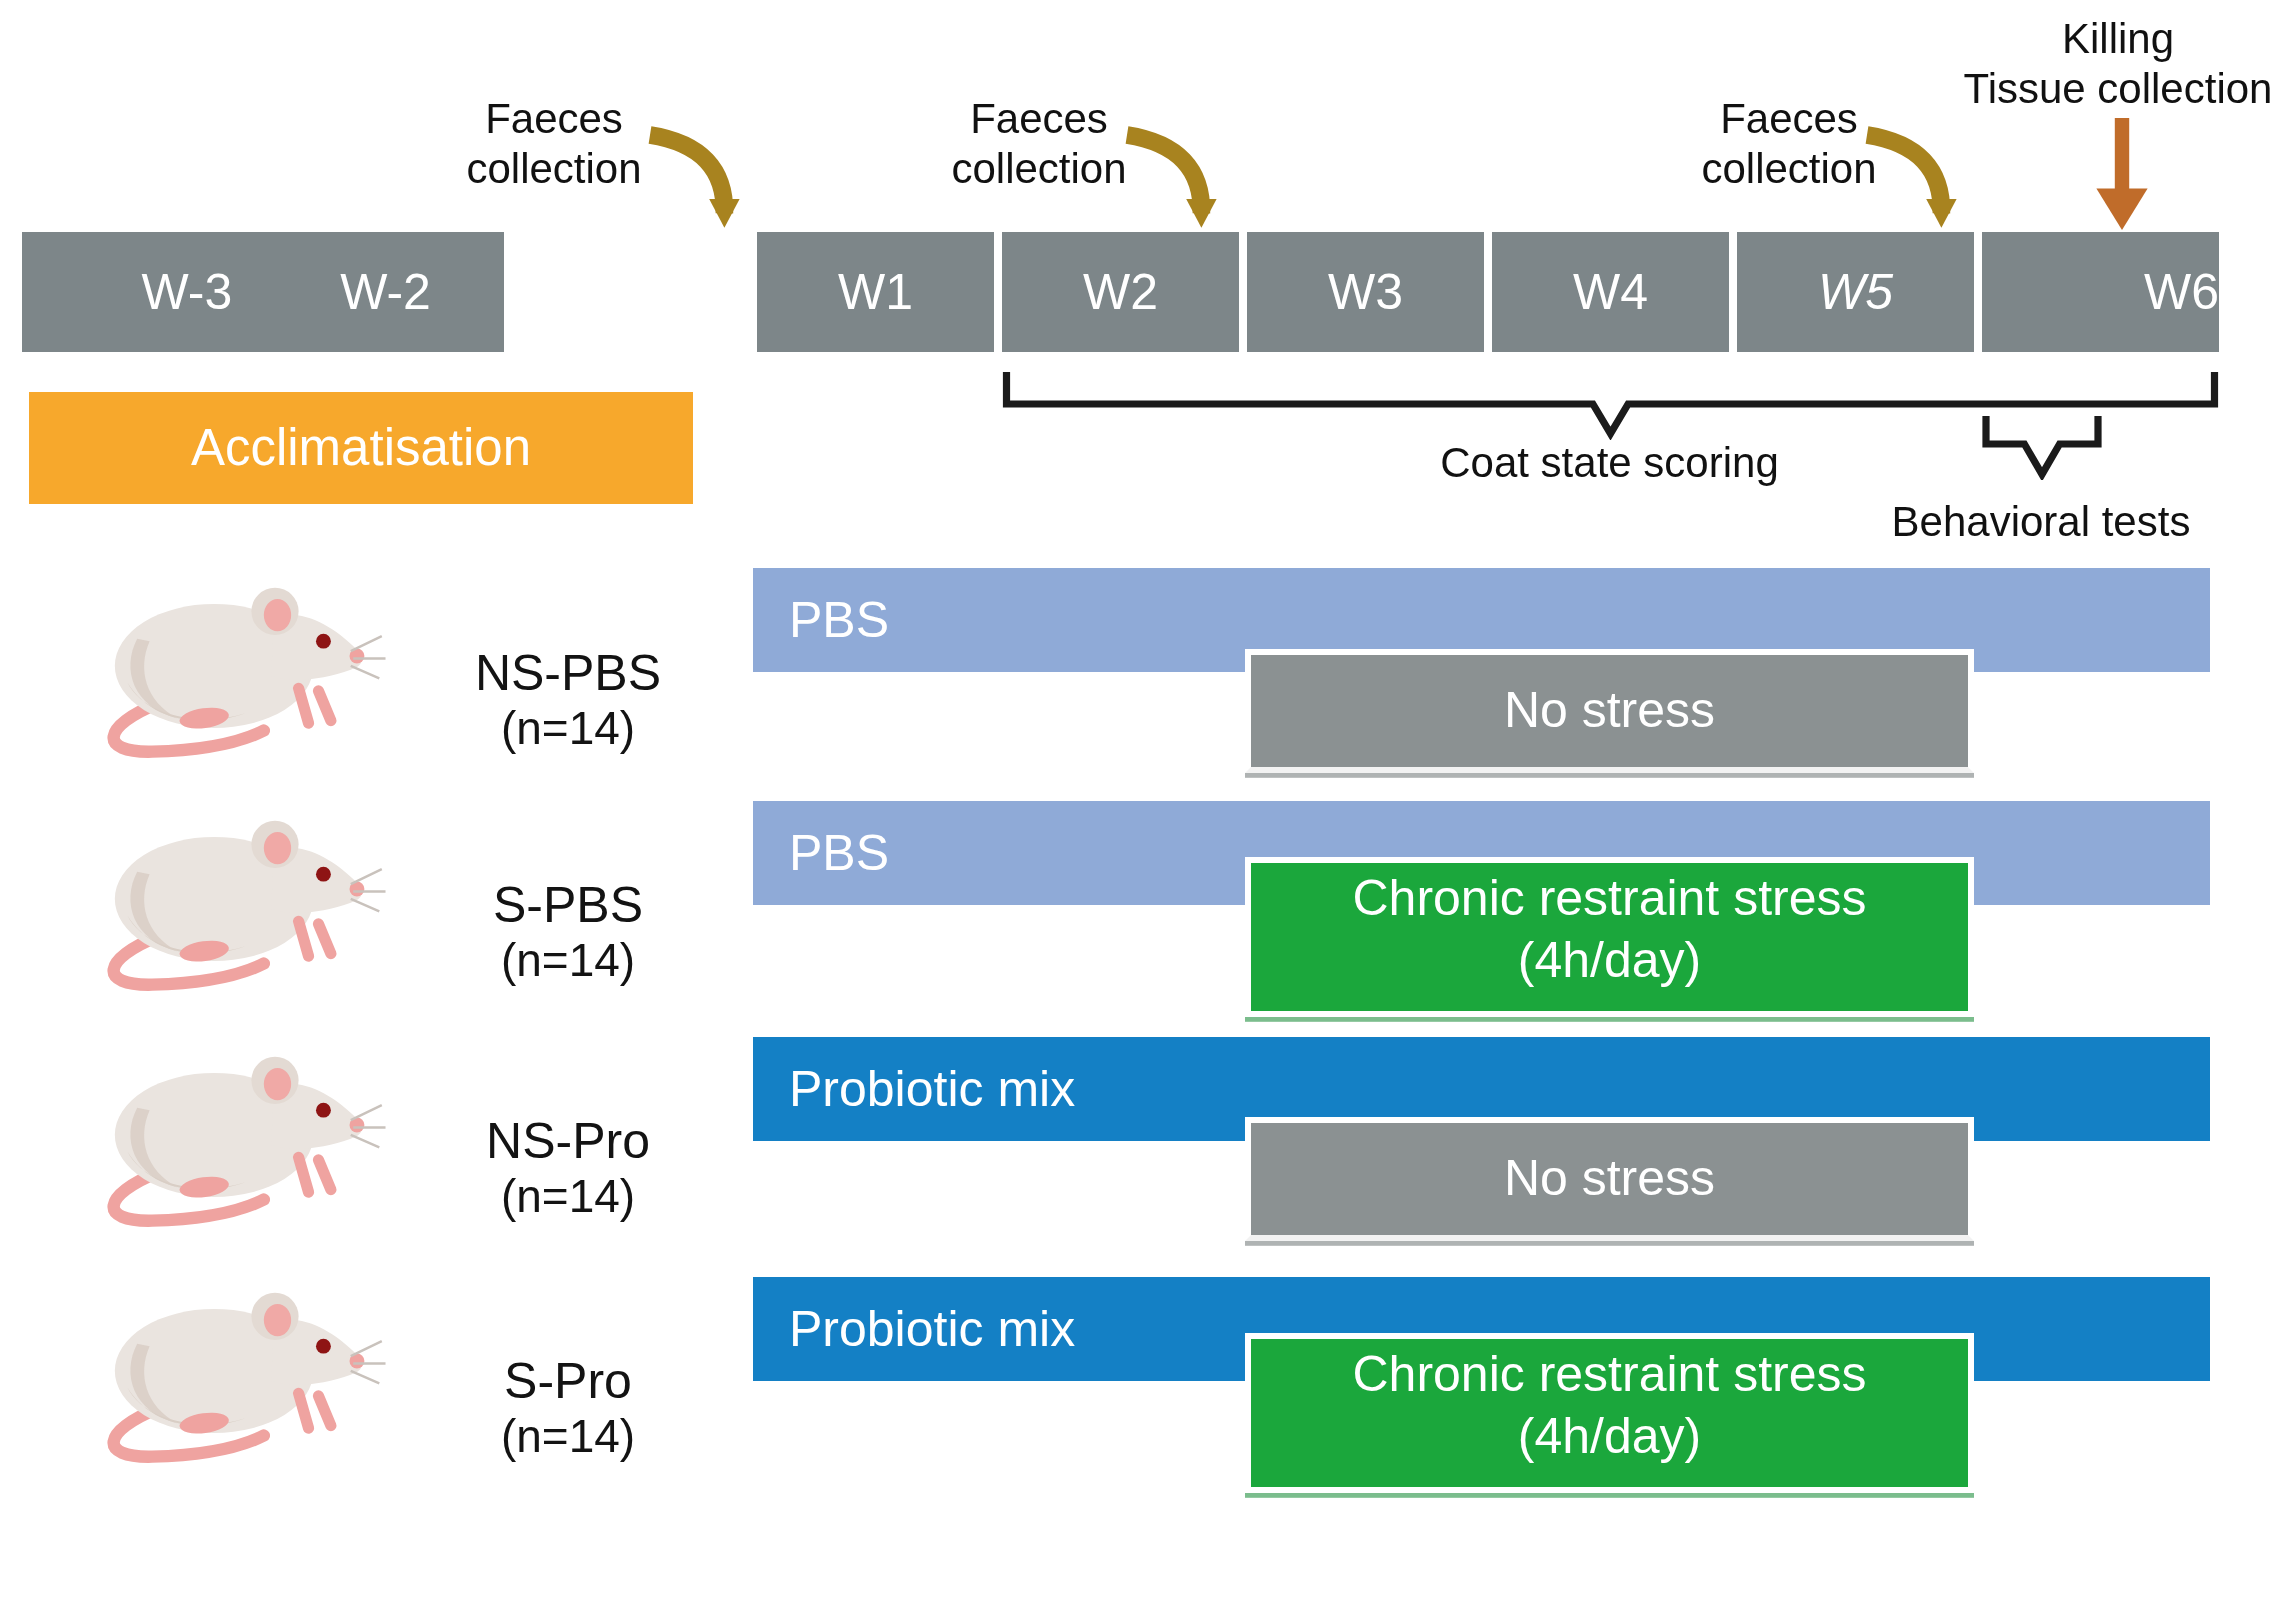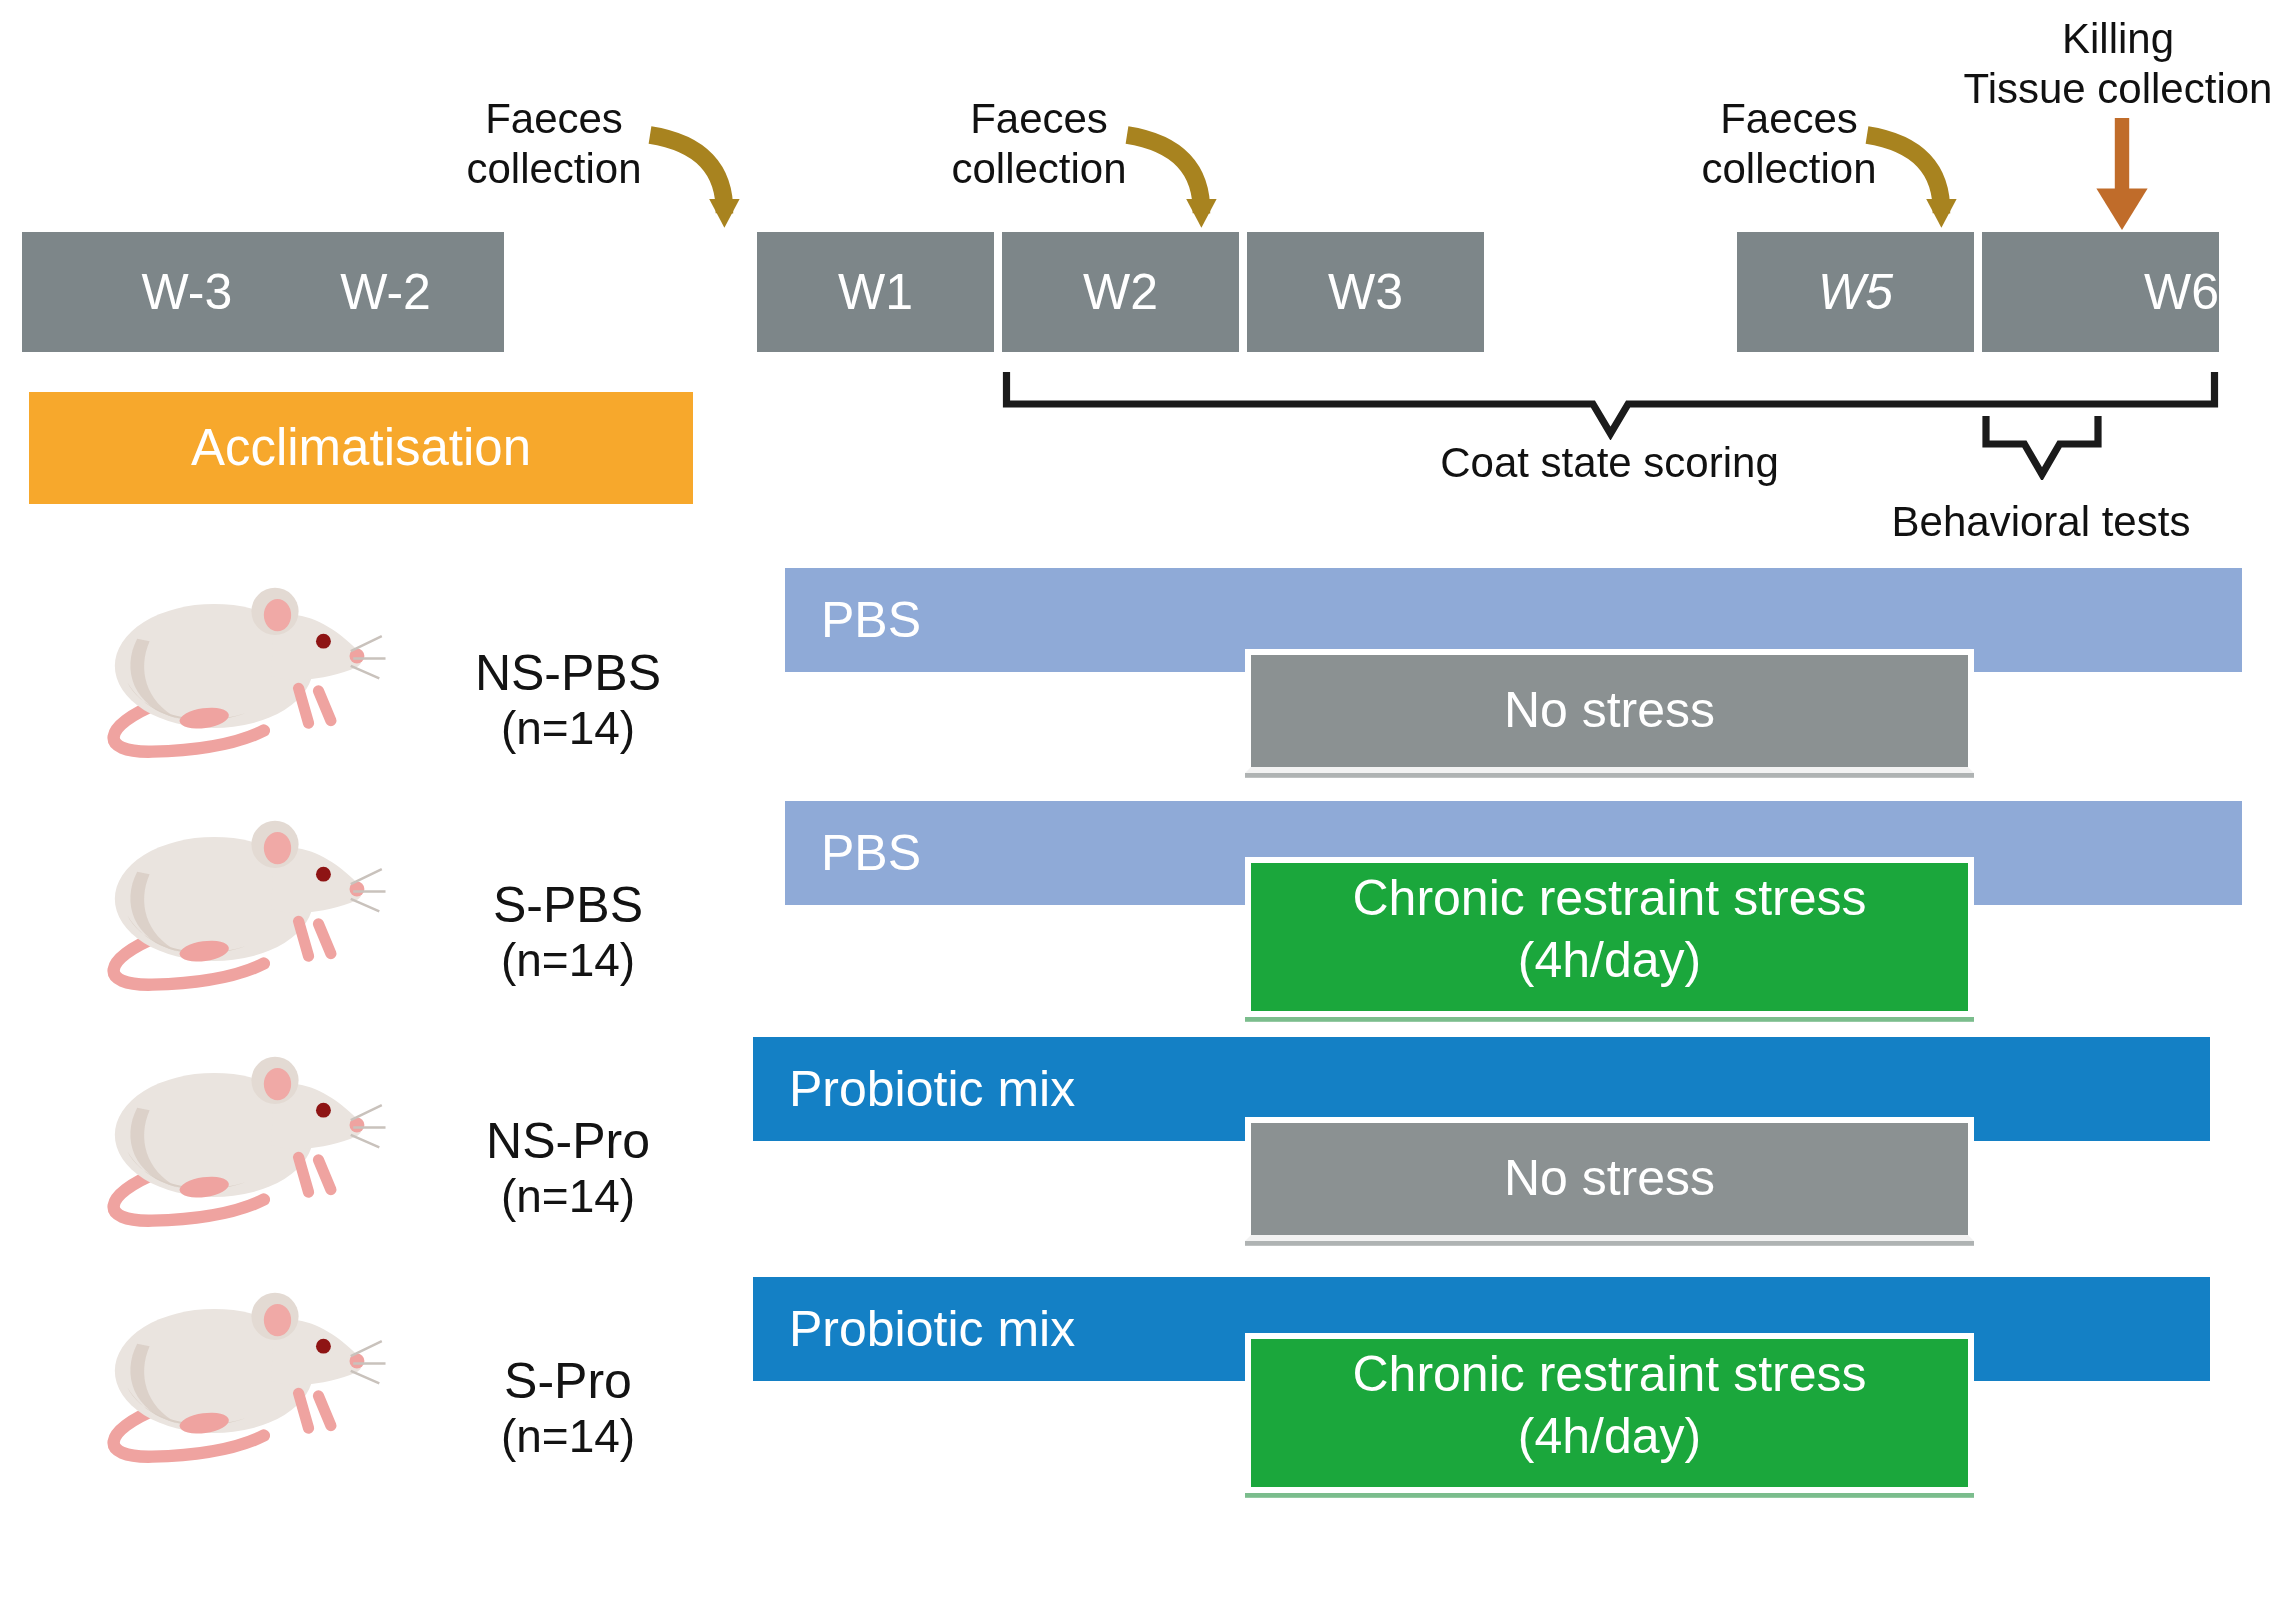--- a/index.html
+++ b/index.html
@@ -25,21 +25,21 @@
     color:#fff;font-size:51px;line-height:112px;text-align:center;
   }
   
   .group-label{position:absolute;left:416px;width:304px;text-align:center;color:#131313;}
   .group-name{font-size:50px;line-height:58px;}
   .group-n{font-size:46px;line-height:53px;}
   .tbar{
     position:absolute;left:753px;width:1457px;height:104px;
     color:#fff;font-size:50px;line-height:104px;padding-left:36px;box-sizing:border-box;
   }
-  .tbar.pbs{background:var(--pbs-blue,#8FAAD7);margin-left:32px;}
+  .tbar.pbs{background:var(--pbs-blue,#8FAAD7);}
   .tbar.pro{background:var(--pro-blue,#1480C5);}
   .sbox{
     position:absolute;left:1245px;width:729px;box-sizing:border-box;
     border:6.4px solid #ffffff;color:#fff;text-align:center;font-size:50px;
   }
   .sbox.gray{background:var(--stress-gray,#8B9192);height:124px;line-height:111px;border-bottom-color:#f2f2f2;box-shadow:0 4.8px 0 rgba(110,116,117,.55);}
   .sbox.green{background:var(--crs-green,#1BA73C);height:160px;line-height:62px;padding-top:4px;box-shadow:0 4.8px 0 rgba(15,134,47,.55);}
   .mouse{position:absolute;left:90px;width:298px;height:199px;}
   .footer{
     position:absolute;left:51px;top:1568px;font-size:38px;color:#111;
@@ -104,20 +104,21 @@
   <svg class="abs" style="left:2090px;top:118px;" width="64" height="116" viewBox="0 0 80 145">
     <rect x="31" y="0" width="18" height="92" fill="var(--kill-arrow,#C06C2A)"></rect>
     <polygon points="8,88 72,88 40,140" fill="var(--kill-arrow,#C06C2A)"></polygon>
   </svg>
 
   <div class="week-cell" style="left:22.4px;padding-left:46px;">W-3</div>
   <div class="week-cell" style="left:267px;">W-2</div>
   <div class="week-cell" style="left:757px;">W1</div>
   <div class="week-cell" style="left:1002px;">W2</div>
   <div class="week-cell" style="left:1247px;">W3</div>
+  <div class="week-cell" style="left:1492px;">W4</div>
   <div class="week-cell" style="left:1737px;font-style:italic;">W5</div>
   <div class="week-cell" style="left:1982px;text-align:right;">W6</div>
 
   <div class="accl">Acclimatisation</div>
 
   <svg class="abs" style="left:1002px;top:368px;" width="1217" height="72" viewBox="0 0 1520 90">
     <path d="M 5,5 V 45 H 738 L 760,82 L 782,45 H 1515 V 5" fill="none" stroke="var(--bracket,#1B1B1B)" stroke-width="9"></path>
   </svg>
   <div class="bracket-label" style="left:1289px;top:439px;width:641px;">Coat state scoring</div>
 

